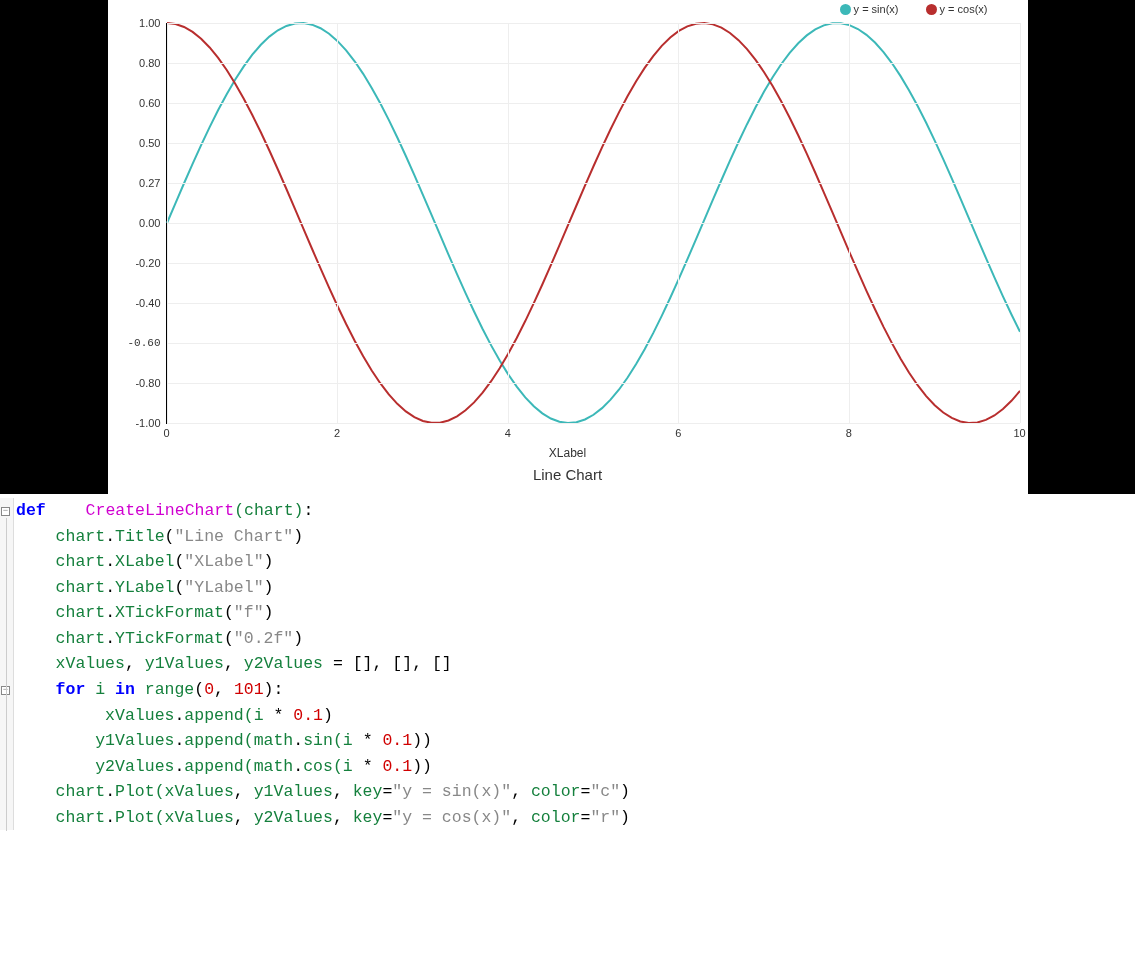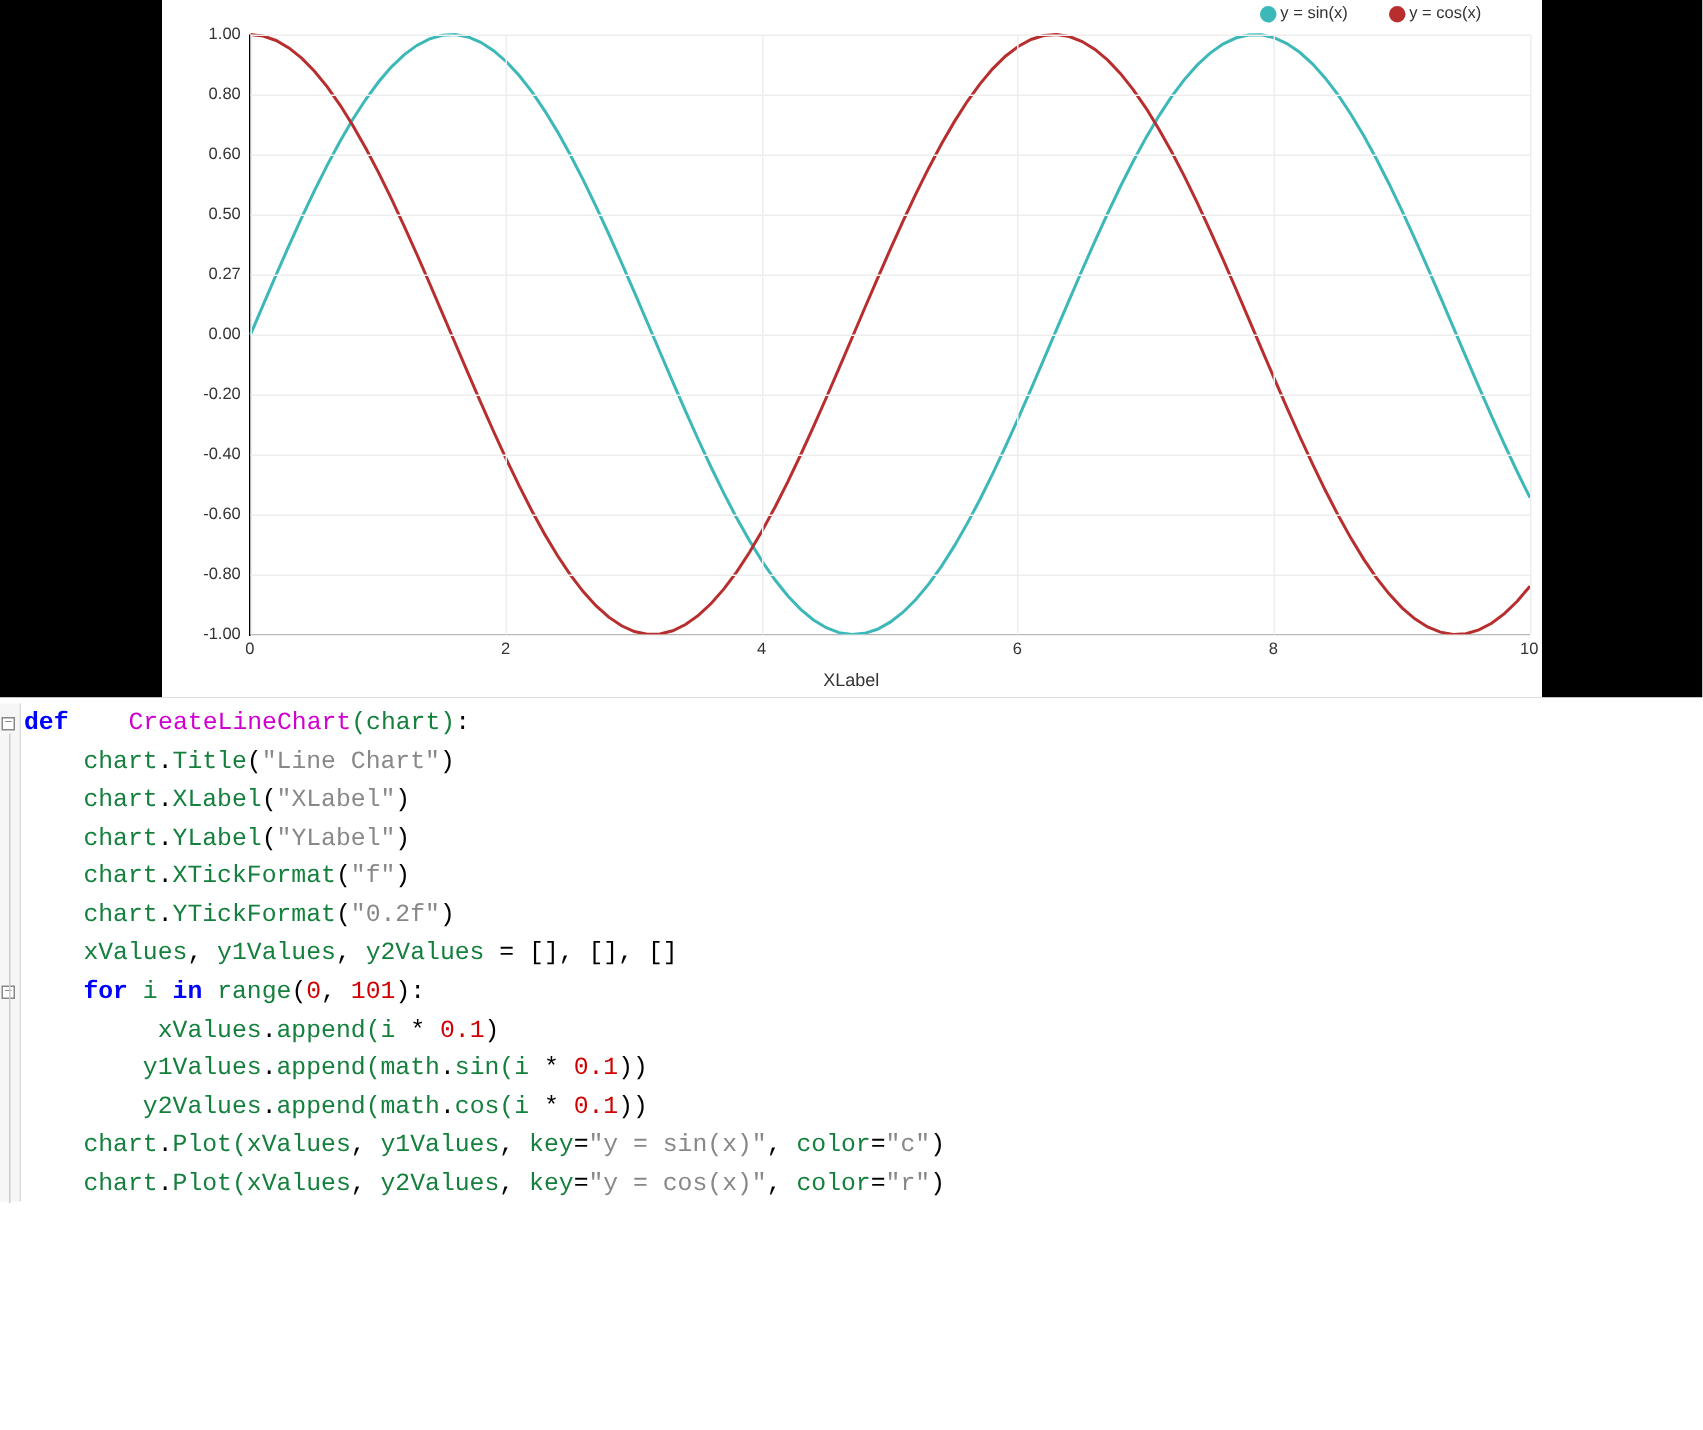--- a/index.html
+++ b/index.html
@@ -171,39 +171,40 @@
         <div class="ytick" style="top: 30%;">0.50</div>
         <div class="gridline-h" style="top: 40%;"></div>
         <div class="ytick" style="top: 40%;">0.27</div>
         <div class="gridline-h" style="top: 50%;"></div>
         <div class="ytick" style="top: 50%;">0.00</div>
         <div class="gridline-h" style="top: 60%;"></div>
         <div class="ytick" style="top: 60%;">-0.20</div>
         <div class="gridline-h" style="top: 70%;"></div>
         <div class="ytick" style="top: 70%;">-0.40</div>
         <div class="gridline-h" style="top: 80%;"></div>
-        <div class="ytick" style="top: 80%;">-0.60</div>
+        <div class="ytick" style="top: 80%; font-family: Liberation Mono, monospace;">-0.60</div>
         <div class="gridline-h" style="top: 90%;"></div>
         <div class="ytick" style="top: 90%;">-0.80</div>
         <div class="gridline-h" style="top: 100%;"></div>
         <div class="ytick" style="top: 100%;">-1.00</div>
         <div class="gridline-v" style="left: 0%;"></div>
         <div class="xtick" style="left: 0%;">0</div>
         <div class="gridline-v" style="left: 20%;"></div>
         <div class="xtick" style="left: 20%;">2</div>
         <div class="gridline-v" style="left: 40%;"></div>
         <div class="xtick" style="left: 40%;">4</div>
         <div class="gridline-v" style="left: 60%;"></div>
         <div class="xtick" style="left: 60%;">6</div>
         <div class="gridline-v" style="left: 80%;"></div>
         <div class="xtick" style="left: 80%;">8</div>
         <div class="gridline-v" style="left: 100%;"></div>
         <div class="xtick" style="left: 100%;">10</div>
       </div>
     <div class="xlabel">XLabel</div>
+    <div class="chart-title">Line Chart</div>
   </div>
 </div>
 
 <div class="code-section">
   <div class="gutter" id="gutter">
       <div class="fold-box" style="top: 9px;">−</div>
       <div class="fold-box" style="top: 188.2px;">−</div>
       <div class="fold-line" style="top: 20px; height: 312.8px;"></div>
     </div>
   <div class="code-lines" id="code"><div><span class="kw">def </span><span class="fn">CreateLineChart</span><span class="id">(chart)</span><span class="op">:</span></div><div>    <span class="id">chart</span><span class="op">.</span><span class="id">Title</span><span class="op">(</span><span class="str">"Line Chart"</span><span class="op">)</span></div><div>    <span class="id">chart</span><span class="op">.</span><span class="id">XLabel</span><span class="op">(</span><span class="str">"XLabel"</span><span class="op">)</span></div><div>    <span class="id">chart</span><span class="op">.</span><span class="id">YLabel</span><span class="op">(</span><span class="str">"YLabel"</span><span class="op">)</span></div><div>    <span class="id">chart</span><span class="op">.</span><span class="id">XTickFormat</span><span class="op">(</span><span class="str">"f"</span><span class="op">)</span></div><div>    <span class="id">chart</span><span class="op">.</span><span class="id">YTickFormat</span><span class="op">(</span><span class="str">"0.2f"</span><span class="op">)</span></div><div>    <span class="id">xValues</span><span class="op">, </span><span class="id">y1Values</span><span class="op">, </span><span class="id">y2Values</span><span class="op"> = </span><span class="op">[]</span><span class="op">, </span><span class="op">[]</span><span class="op">, </span><span class="op">[]</span></div><div>    <span class="kw">for </span><span class="id">i </span><span class="kw">in </span><span class="id">range</span><span class="op">(</span><span class="num">0</span><span class="op">, </span><span class="num">101</span><span class="op">)</span><span class="op">:</span></div><div>        <span class="id"> xValues</span><span class="op">.</span><span class="id">append</span><span class="id">(i </span><span class="op">* </span><span class="num">0.1</span><span class="op">)</span></div><div>        <span class="id">y1Values</span><span class="op">.</span><span class="id">append</span><span class="id">(math</span><span class="op">.</span><span class="id">sin</span><span class="id">(i </span><span class="op">* </span><span class="num">0.1</span><span class="op">))</span></div><div>        <span class="id">y2Values</span><span class="op">.</span><span class="id">append</span><span class="id">(math</span><span class="op">.</span><span class="id">cos</span><span class="id">(i </span><span class="op">* </span><span class="num">0.1</span><span class="op">))</span></div><div>    <span class="id">chart</span><span class="op">.</span><span class="id">Plot</span><span class="id">(xValues</span><span class="op">, </span><span class="id">y1Values</span><span class="op">, </span><span class="id">key</span><span class="op">=</span><span class="str">"y = sin(x)"</span><span class="op">, </span><span class="id">color</span><span class="op">=</span><span class="str">"c"</span><span class="op">)</span></div><div>    <span class="id">chart</span><span class="op">.</span><span class="id">Plot</span><span class="id">(xValues</span><span class="op">, </span><span class="id">y2Values</span><span class="op">, </span><span class="id">key</span><span class="op">=</span><span class="str">"y = cos(x)"</span><span class="op">, </span><span class="id">color</span><span class="op">=</span><span class="str">"r"</span><span class="op">)</span></div></div>

